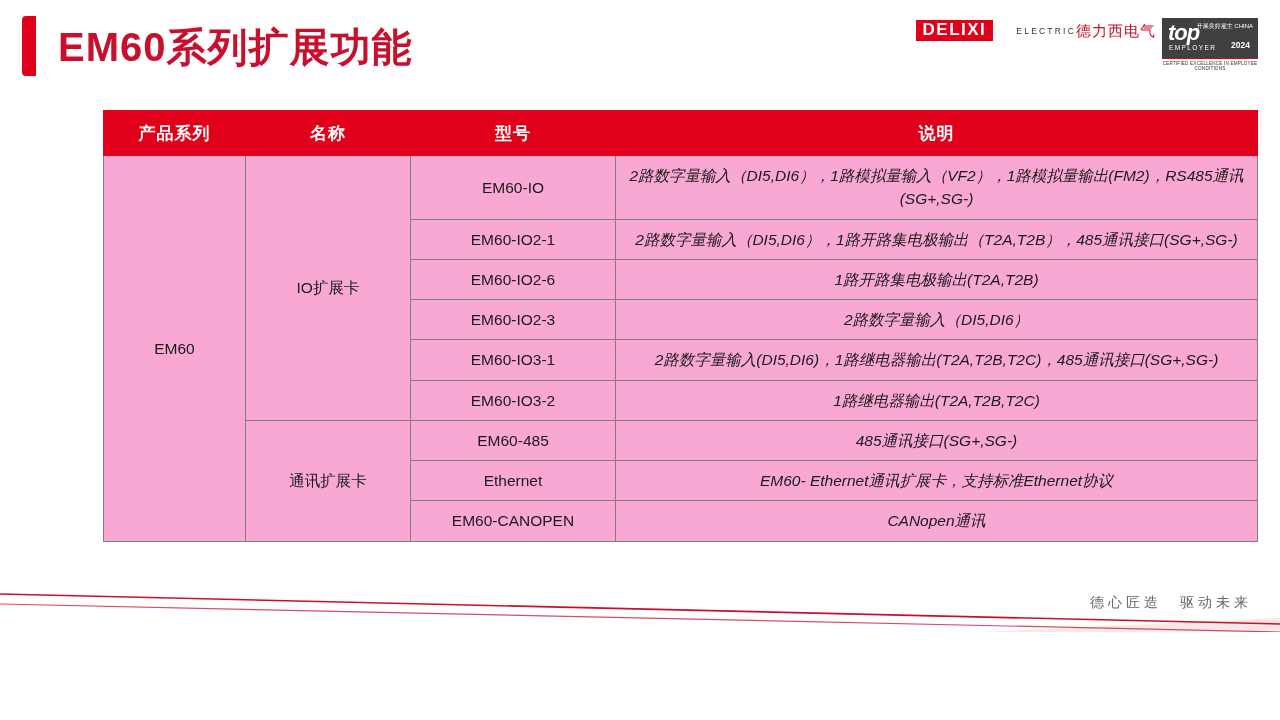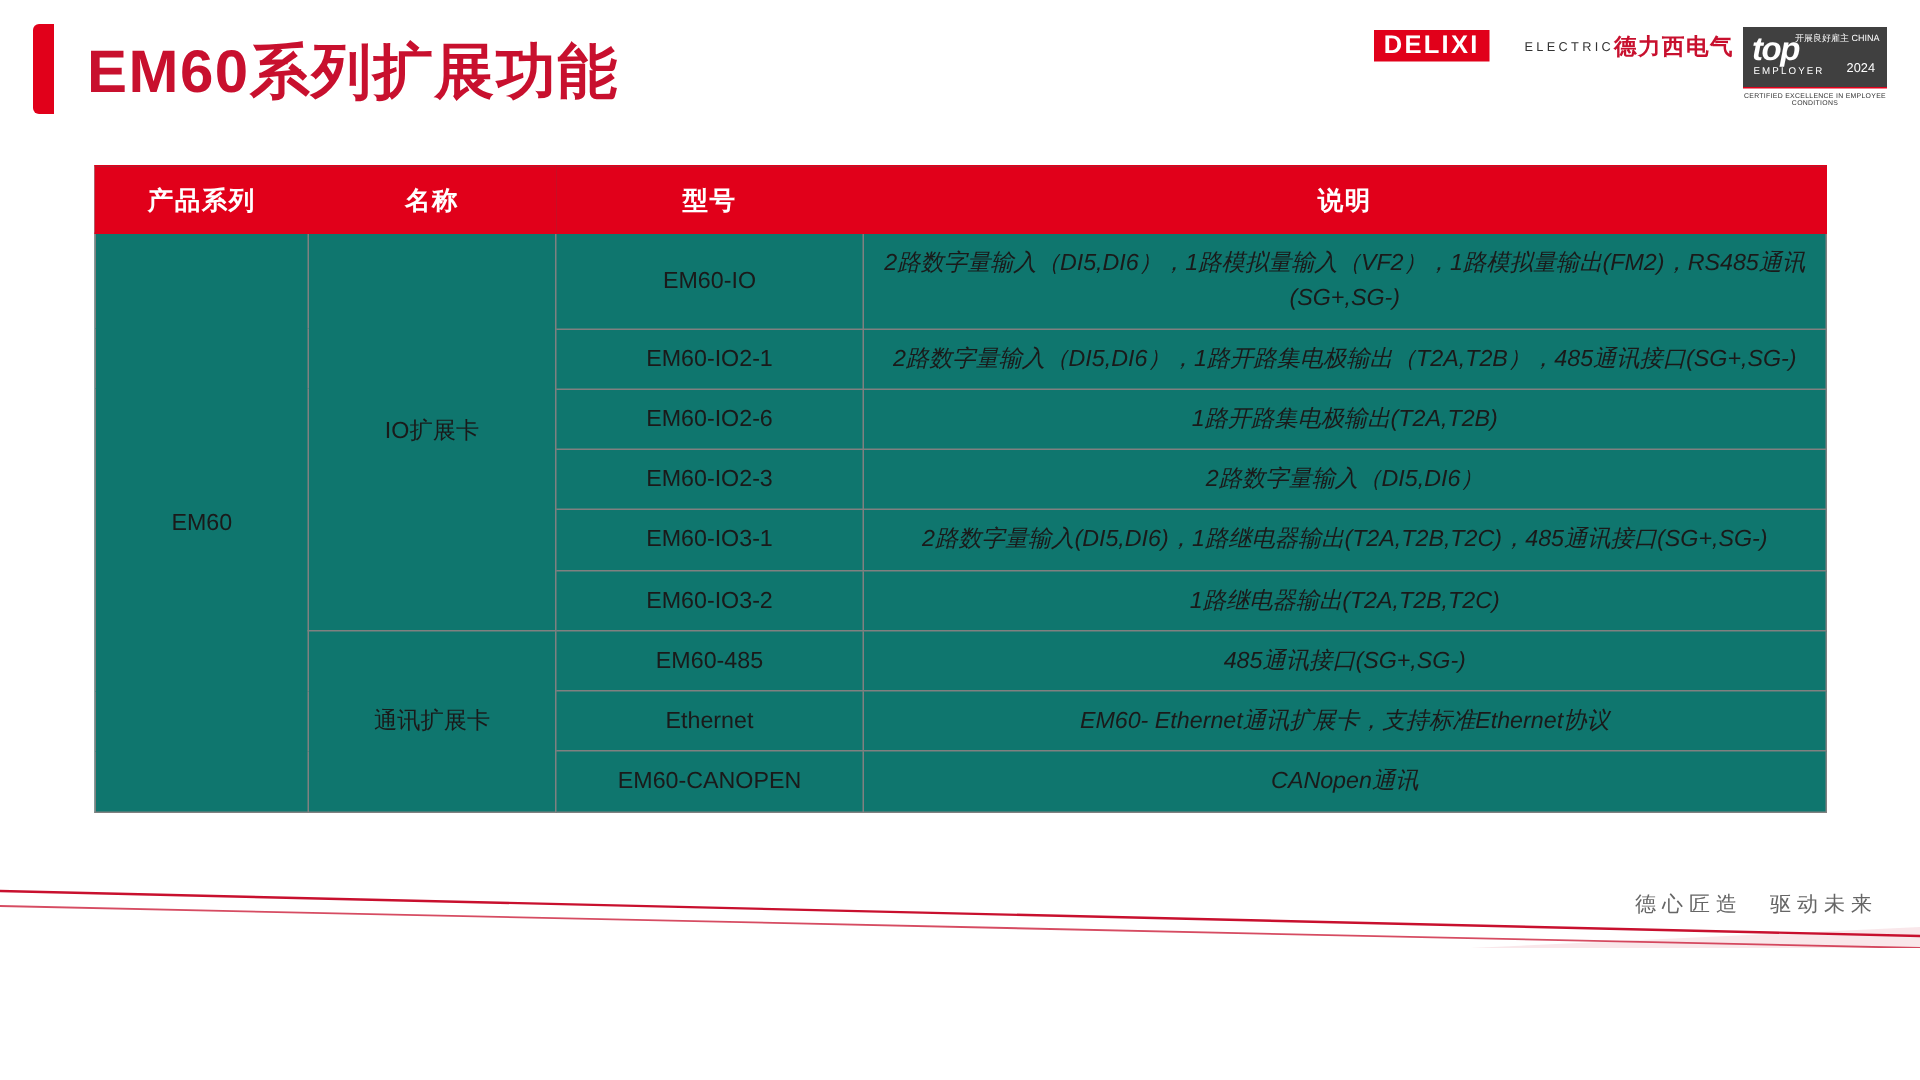--- a/index.html
+++ b/index.html
@@ -70,21 +70,21 @@
   .delixi-sub {
     color: #333333;
     font-size: 8.5px;
     letter-spacing: 2.2px;
     margin-top: 1px;
     margin-left: 23px;
   }
   .delixi-cn {
     color: #c8102e;
     font-size: 15px;
-    font-weight: bold;
+    font-weight: normal;
     letter-spacing: 1px;
     margin-top: 2px;
   }
   .top-employer {
     width: 96px;
     height: 54px;
     background: #404040;
     position: relative;
     color: #ffffff;
     overflow: hidden;
@@ -109,21 +109,21 @@
     top: 5px;
     font-size: 6px;
     line-height: 1.25;
     text-align: center;
   }
   .te-year {
     position: absolute;
     right: 8px;
     top: 22px;
     font-size: 8.5px;
-    font-weight: normal;
+    font-weight: bold;
   }
   .te-bottom {
     position: absolute;
     bottom: 0;
     left: 0;
     right: 0;
     background: #ffffff;
     color: #333333;
     font-size: 4.6px;
     text-align: center;
@@ -136,21 +136,22 @@
   .table-wrap {
     position: absolute;
     left: 63px;
     top: 110px;
     width: 1155px;
   }
   table.spec {
     border-collapse: collapse;
     table-layout: fixed;
     width: 100%;
-    background: #0f766e;
+    background: #f9a8d4;
+    margin-left: 40px;
   }
   table.spec th {
     background: #e1001a;
     color: #ffffff;
     font-size: 17px;
     font-weight: bold;
     height: 42px;
     border: 1px solid #e1001a;
     text-align: center;
     letter-spacing: 1px;

